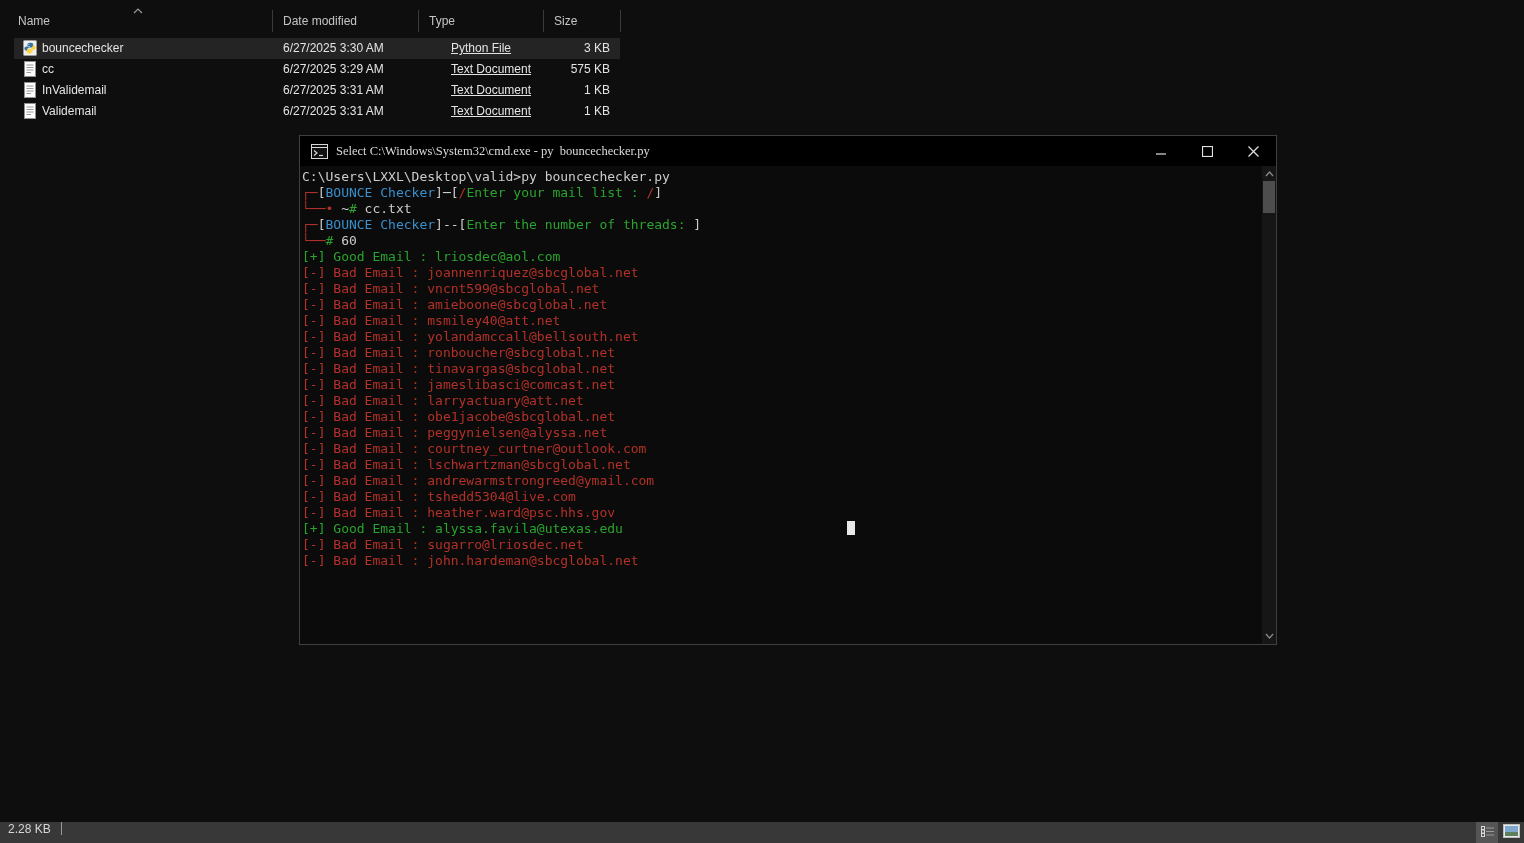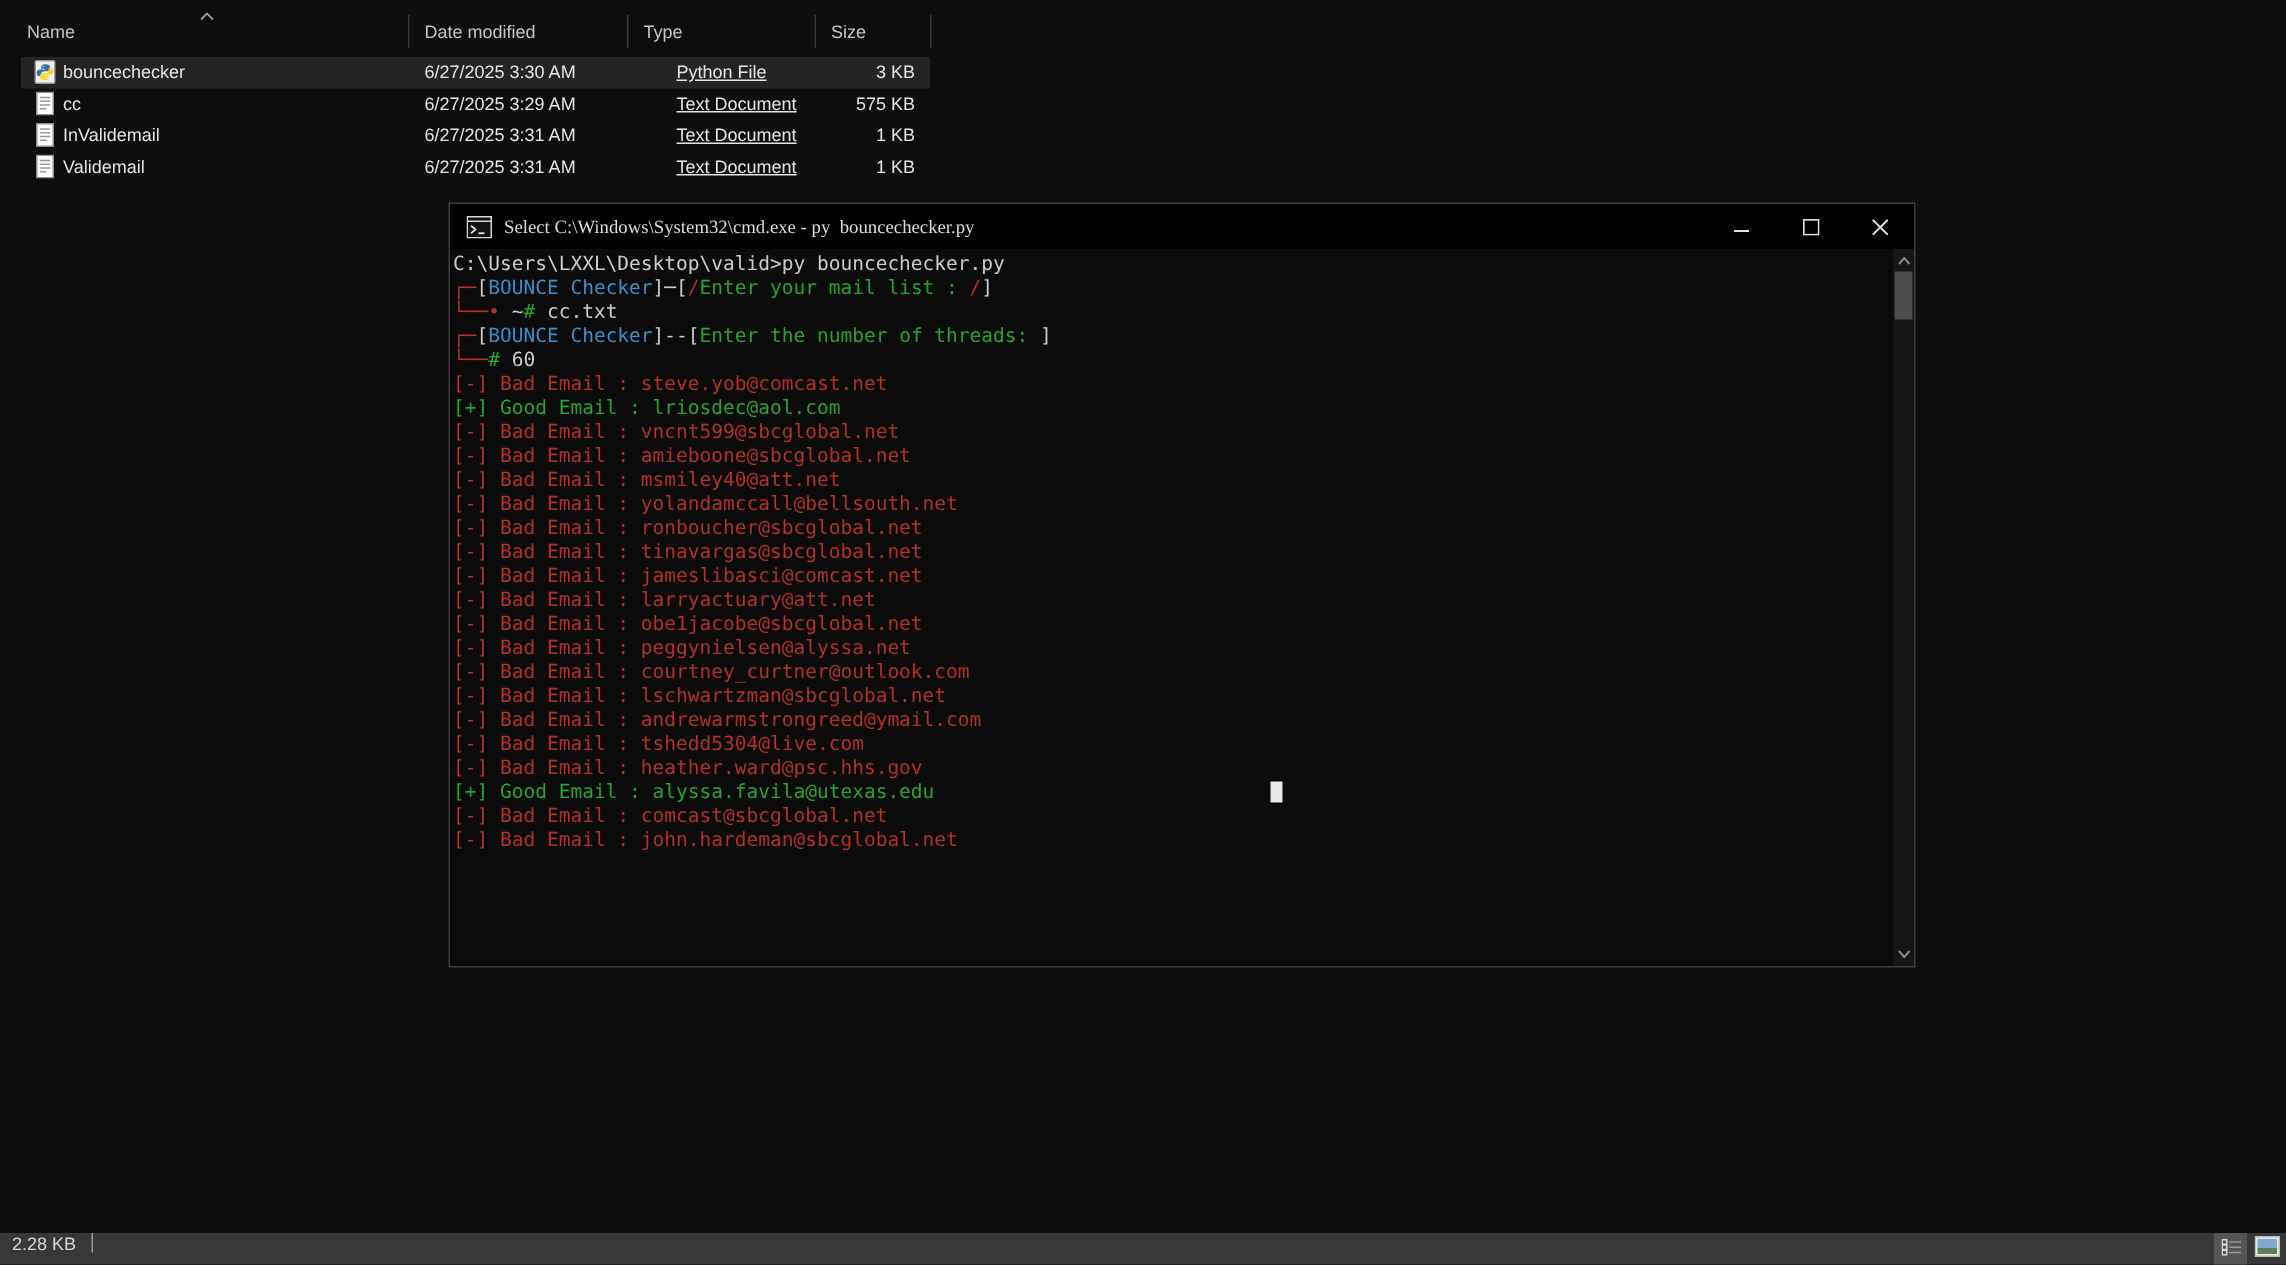--- a/index.html
+++ b/index.html
@@ -208,39 +208,39 @@
     </div>
   </div>
 
   <div class="term-body">
     <div class="term-cursor"></div>
   <div class="term-line"><span class="c-fg">C:\Users\LXXL\Desktop\valid&gt;py bouncechecker.py</span></div>
       <div class="term-line"><span class="c-red">┌─</span><span class="c-fg">[</span><span class="c-blue">BOUNCE Checker</span><span class="c-fg">]─[</span><span class="c-red">/</span><span class="c-green">Enter your mail list : </span><span class="c-red">/</span><span class="c-fg">]</span></div>
       <div class="term-line"><span class="c-red">└──• </span><span class="c-fg">~</span><span class="c-green">#</span><span class="c-fg"> cc.txt</span></div>
       <div class="term-line"><span class="c-red">┌─</span><span class="c-fg">[</span><span class="c-blue">BOUNCE Checker</span><span class="c-fg">]--[</span><span class="c-green">Enter the number of threads: </span><span class="c-fg">]</span></div>
       <div class="term-line"><span class="c-red">└──</span><span class="c-green">#</span><span class="c-fg"> 60</span></div>
-      <div class="term-line"><span class="c-red">[-] Bad Email : steve.yob@comcast.net</span></div>
       <div class="term-line"><span class="c-green">[+] Good Email : lriosdec@aol.com</span></div>
+      <div class="term-line"><span class="c-red">[-] Bad Email : joannenriquez@sbcglobal.net</span></div>
       <div class="term-line"><span class="c-red">[-] Bad Email : vncnt599@sbcglobal.net</span></div>
       <div class="term-line"><span class="c-red">[-] Bad Email : amieboone@sbcglobal.net</span></div>
       <div class="term-line"><span class="c-red">[-] Bad Email : msmiley40@att.net</span></div>
       <div class="term-line"><span class="c-red">[-] Bad Email : yolandamccall@bellsouth.net</span></div>
       <div class="term-line"><span class="c-red">[-] Bad Email : ronboucher@sbcglobal.net</span></div>
       <div class="term-line"><span class="c-red">[-] Bad Email : tinavargas@sbcglobal.net</span></div>
       <div class="term-line"><span class="c-red">[-] Bad Email : jameslibasci@comcast.net</span></div>
       <div class="term-line"><span class="c-red">[-] Bad Email : larryactuary@att.net</span></div>
       <div class="term-line"><span class="c-red">[-] Bad Email : obe1jacobe@sbcglobal.net</span></div>
       <div class="term-line"><span class="c-red">[-] Bad Email : peggynielsen@alyssa.net</span></div>
       <div class="term-line"><span class="c-red">[-] Bad Email : courtney_curtner@outlook.com</span></div>
       <div class="term-line"><span class="c-red">[-] Bad Email : lschwartzman@sbcglobal.net</span></div>
       <div class="term-line"><span class="c-red">[-] Bad Email : andrewarmstrongreed@ymail.com</span></div>
       <div class="term-line"><span class="c-red">[-] Bad Email : tshedd5304@live.com</span></div>
       <div class="term-line"><span class="c-red">[-] Bad Email : heather.ward@psc.hhs.gov</span></div>
       <div class="term-line"><span class="c-green">[+] Good Email : alyssa.favila@utexas.edu</span></div>
-      <div class="term-line"><span class="c-red">[-] Bad Email : comcast@sbcglobal.net</span></div>
+      <div class="term-line"><span class="c-red">[-] Bad Email : sugarro@lriosdec.net</span></div>
       <div class="term-line"><span class="c-red">[-] Bad Email : john.hardeman@sbcglobal.net</span></div>
     </div>
 
   <div class="scrollbar">
     <div class="scroll-btn scroll-up">
       <svg width="9" height="6" viewBox="0 0 9 6">
           <polyline points="1,5 4.5,1 8,5" fill="none" stroke="#8a8a8a" stroke-width="1.3"></polyline>
         </svg>
     </div>
     <div class="scroll-thumb"></div>

